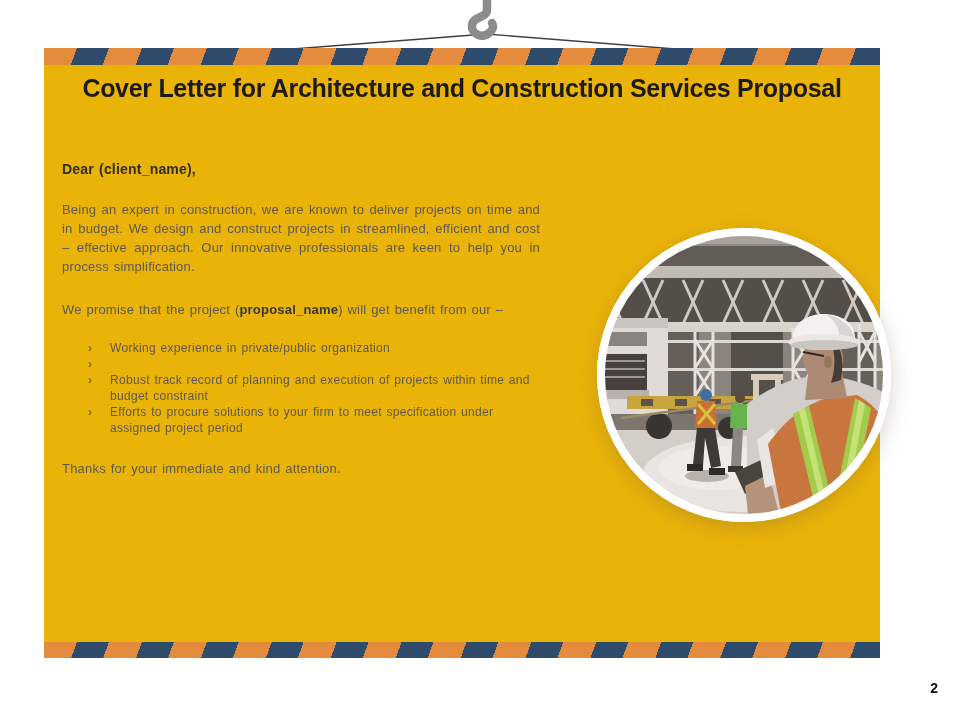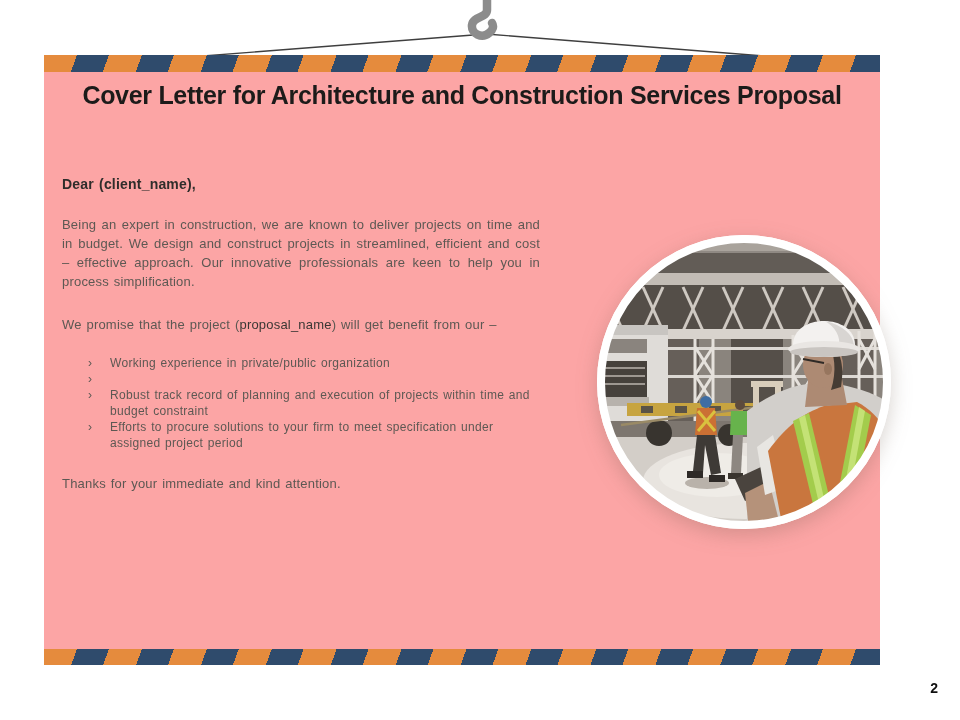--- a/index.html
+++ b/index.html
@@ -2,44 +2,44 @@
 <html><head>
 <meta charset="utf-8">
 <style>
   html,body{margin:0;padding:0;}
   body{
     width:960px;height:720px;position:relative;background:#ffffff;
     font-family:"Liberation Sans", sans-serif;overflow:hidden;
   }
   .hanger{position:absolute;left:0;top:0;width:960px;height:60px;}
   .slide{
-    position:absolute;left:44px;top:55px;width:836px;height:610px;
-    background:#fca5a5;
+    position:absolute;left:44px;top:48px;width:836px;height:610px;
+    background:#eab308;
   }
   .stripe{
     position:absolute;left:0;width:100%;height:17px;
     background:repeating-linear-gradient(110deg,#e58b3d 0 31px,#2f4b6c 31px 61px);
   }
   .stripe.top{top:0;}
   .stripe.bottom{bottom:0;height:16px;}
   .title{
     position:absolute;top:26px;left:0;width:100%;text-align:center;
     font-size:25px;font-weight:bold;color:#1c1b1a;letter-spacing:-0.3px;
     margin:0;
   }
   .letter{
     position:absolute;left:18px;top:112px;width:478px;
     color:#5d5853;font-size:13px;line-height:19px;
-    letter-spacing:0.2px;word-spacing:1px;margin-top:8px;
+    letter-spacing:0.2px;word-spacing:1px;
   }
   .letter p{margin:0;text-align:justify;}
   .salutation{font-size:14px;font-weight:bold;color:#2f2d2b;text-align:left !important;}
   .p1{margin-top:21px !important;}
   .promise{margin-top:24px !important;text-align:left !important;}
-  .promise .b{font-weight:normal;color:#3a3734;}
+  .promise .b{font-weight:bold;color:#3a3734;}
   ul.benefits{
     list-style:none;margin:21px 0 0;padding:0 0 0 26px;
     font-size:12px;line-height:16px;letter-spacing:0.3px;
   }
   ul.benefits li{display:flex;}
   ul.benefits .marker{flex:0 0 22px;}
   .p2{margin-top:24px !important;}
   .p3{margin-top:23px !important;text-align:left !important;}
   .signoff{margin-top:18px !important;font-size:14px;font-weight:bold;color:#2f2d2b;text-align:left !important;line-height:19px;}
   .signoff span{display:block;}

